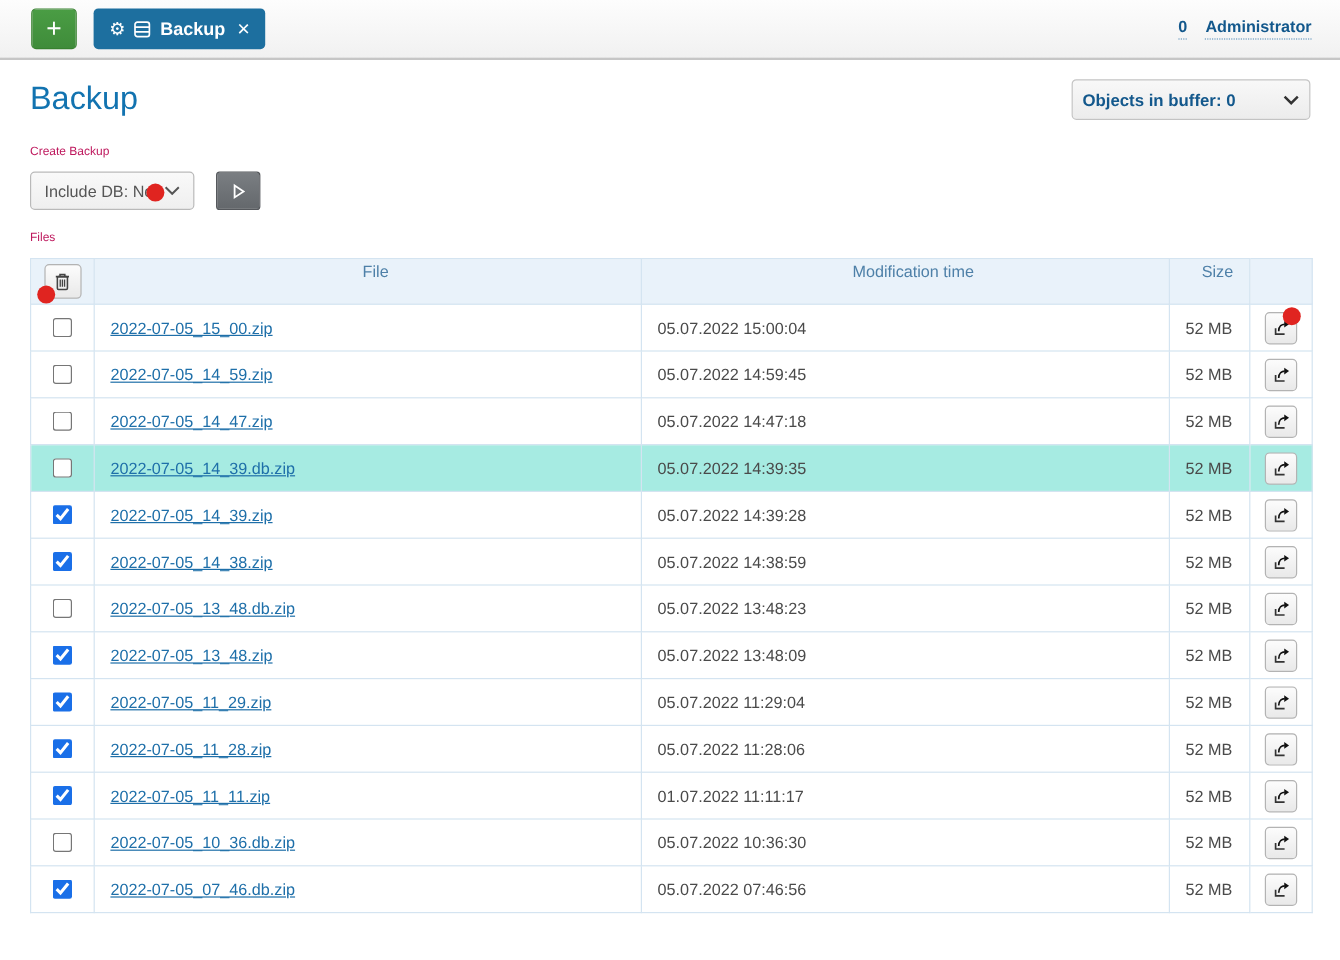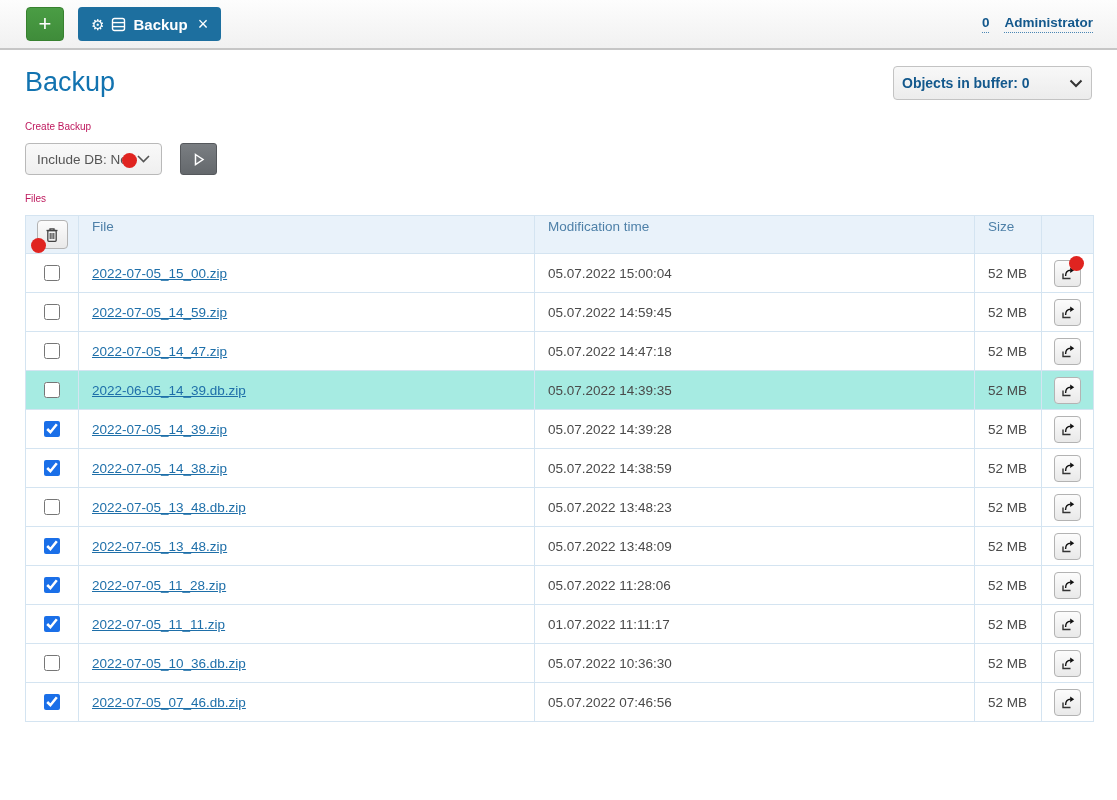--- a/index.html
+++ b/index.html
@@ -54,21 +54,21 @@
     background:linear-gradient(#7a7e82,#64686c);border:1px solid #55585c;
     display:flex;align-items:center;justify-content:center;padding:0;
   }
   .files-label{margin-top:17px;}
   
   table{border-collapse:collapse;table-layout:fixed;width:1068px;margin-top:9px;}
   th,td{border:1px solid var(--table-border,#d4e4f1);box-sizing:border-box;}
   thead th{
     background:var(--header-bg,#e9f2fa);height:38px;
     color:var(--header-text,#4e80a8);font-weight:normal;font-size:13.5px;
-    text-align:left;padding:0 0 16px 13px;
+    text-align:center;padding:0 0 16px 13px;
   }
   td{height:39px;font-size:13.5px;color:#4a4a4a;padding:0 0 0 13px;background:#fff;}
   .col-check{width:53px;}  .col-file{width:456px;}
   .col-mod{width:440px;}   .col-size{width:67px;}  .col-action{width:52px;}
   th.col-check,td.col-check{text-align:center;padding:0;}
   th.col-action,td.col-action{text-align:center;padding:0;}
   tr.highlighted td{background:var(--highlight,#a6ebe2);}
   .file-link{color:var(--link-blue,#1e6fa9);text-decoration:underline;}
   input[type=checkbox]{width:16px;height:16px;accent-color:#1a6fe8;margin:0;vertical-align:middle;cursor:pointer;}
   .icon-btn{
@@ -225,21 +225,21 @@
             <path d="M3 8.5 V13.5 H10.5" fill="none" stroke="#333" stroke-width="1.4"></path>
             <path d="M5.6 11 C5.6 6.6 8.4 5.2 10.6 5.2" fill="none" stroke="#111" stroke-width="1.4"></path>
             <polygon points="10.2,2.4 14.2,5.2 10.2,8" fill="#111"></polygon>
           </svg>
         </span>
       </button>
     </td>
   </tr>
         <tr class="highlighted">
     <td class="col-check"><input type="checkbox" style=""></td>
-    <td class="col-file"><a href="#" class="file-link">2022-06-05_14_39.db.zip</a></td>
+    <td class="col-file"><a href="#" class="file-link">2022-07-05_14_39.db.zip</a></td>
     <td class="col-mod">05.07.2022 14:39:35</td>
     <td class="col-size">52 MB</td>
     <td class="col-action">
       <button class="icon-btn action-btn">
         <span>
           <svg width="16" height="16" viewBox="0 0 16 16">
             <path d="M3 8.5 V13.5 H10.5" fill="none" stroke="#333" stroke-width="1.4"></path>
             <path d="M5.6 11 C5.6 6.6 8.4 5.2 10.6 5.2" fill="none" stroke="#111" stroke-width="1.4"></path>
             <polygon points="10.2,2.4 14.2,5.2 10.2,8" fill="#111"></polygon>
           </svg>
@@ -295,20 +295,37 @@
             <polygon points="10.2,2.4 14.2,5.2 10.2,8" fill="#111"></polygon>
           </svg>
         </span>
       </button>
     </td>
   </tr>
         <tr>
     <td class="col-check"><input type="checkbox" checked="" style=""></td>
     <td class="col-file"><a href="#" class="file-link">2022-07-05_13_48.zip</a></td>
     <td class="col-mod">05.07.2022 13:48:09</td>
+    <td class="col-size">52 MB</td>
+    <td class="col-action">
+      <button class="icon-btn action-btn">
+        <span>
+          <svg width="16" height="16" viewBox="0 0 16 16">
+            <path d="M3 8.5 V13.5 H10.5" fill="none" stroke="#333" stroke-width="1.4"></path>
+            <path d="M5.6 11 C5.6 6.6 8.4 5.2 10.6 5.2" fill="none" stroke="#111" stroke-width="1.4"></path>
+            <polygon points="10.2,2.4 14.2,5.2 10.2,8" fill="#111"></polygon>
+          </svg>
+        </span>
+      </button>
+    </td>
+  </tr>
+        <tr>
+    <td class="col-check"><input type="checkbox" checked="" style=""></td>
+    <td class="col-file"><a href="#" class="file-link">2022-07-05_11_29.zip</a></td>
+    <td class="col-mod">05.07.2022 11:29:04</td>
     <td class="col-size">52 MB</td>
     <td class="col-action">
       <button class="icon-btn action-btn">
         <span>
           <svg width="16" height="16" viewBox="0 0 16 16">
             <path d="M3 8.5 V13.5 H10.5" fill="none" stroke="#333" stroke-width="1.4"></path>
             <path d="M5.6 11 C5.6 6.6 8.4 5.2 10.6 5.2" fill="none" stroke="#111" stroke-width="1.4"></path>
             <polygon points="10.2,2.4 14.2,5.2 10.2,8" fill="#111"></polygon>
           </svg>
         </span>

